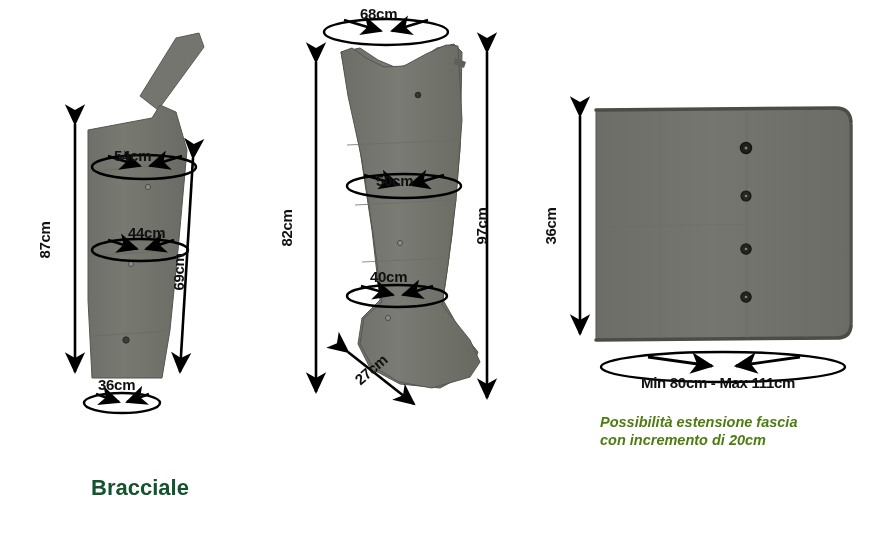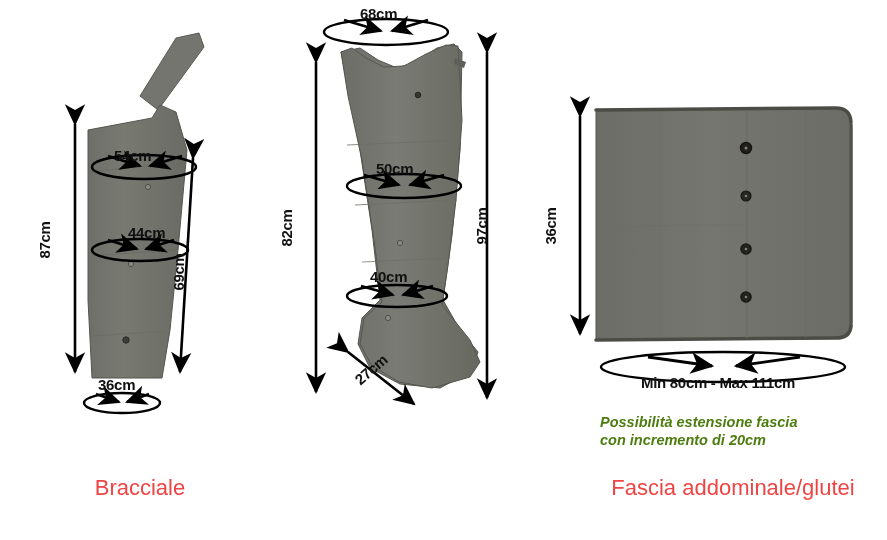--- a/index.html
+++ b/index.html
@@ -32,23 +32,23 @@
     font-weight:bold;
     font-size:14.5px;
     line-height:1.25;
     color:#4d7c0f;
     white-space:nowrap;
     font-style:italic;
   }
   .title{
     position:absolute;
     text-align:center;
-    font-weight:normal;
+    font-weight:bold;
     font-size:22px;
-    color:#ef4444;
+    color:#14532d;
     white-space:nowrap;
   }
   svg{position:absolute;left:0;top:0;overflow:visible;}
   .garment{}
 </style>
 </head>
 <body>
 
 <div class="stage">
 
@@ -230,29 +230,28 @@
 
   <div class="dim vert" style="left:44px;top:240px;transform:rotate(-90deg) translate(-50%,-50%);transform-origin:0 0;">87cm</div>
   <div class="dim" style="left:114px;top:140px;margin-top:8px;">54cm</div>
   <div class="dim" style="left:128px;top:225px;">44cm</div>
   <div class="dim" style="left:98px;top:377px;">36cm</div>
   <div class="dim vert" style="left:178px;top:272px;transform:rotate(-90deg) translate(-50%,-50%);transform-origin:0 0;">69cm</div>
 
   <div class="dim" style="left:360px;top:6px;">68cm</div>
   <div class="dim vert" style="left:286px;top:228px;transform:rotate(-90deg) translate(-50%,-50%);transform-origin:0 0;">82cm</div>
   <div class="dim vert" style="left:481px;top:226px;transform:rotate(-90deg) translate(-50%,-50%);transform-origin:0 0;">97cm</div>
-  <div class="dim" style="left:376px;top:161px;">50cm</div>
+  <div class="dim" style="left:376px;top:173px;">50cm</div>
   <div class="dim" style="left:370px;top:269px;">40cm</div>
   <div class="dim" style="left:352px;top:376px;transform:rotate(-41deg);transform-origin:0 0;">27cm</div>
 
   <div class="dim vert" style="left:550px;top:226px;transform:rotate(-90deg) translate(-50%,-50%);transform-origin:0 0;">36cm</div>
   <div class="dim" style="left:641px;top:375px;">Min 80cm - Max 111cm</div>
 
 
   <div class="caption" style="left:600px;top:413px;width:280px;">
     <div>Possibilità estensione fascia</div>
     <div>con incremento di 20cm</div>
   </div>
 
   <div class="title" style="left:10px;top:475px;width:260px;">Bracciale</div>
-  <div class="title" style="left:588px;top:475px;width:290px;">Fascia addominale/glutei</div>
 
 </div>
 
 </body></html>

